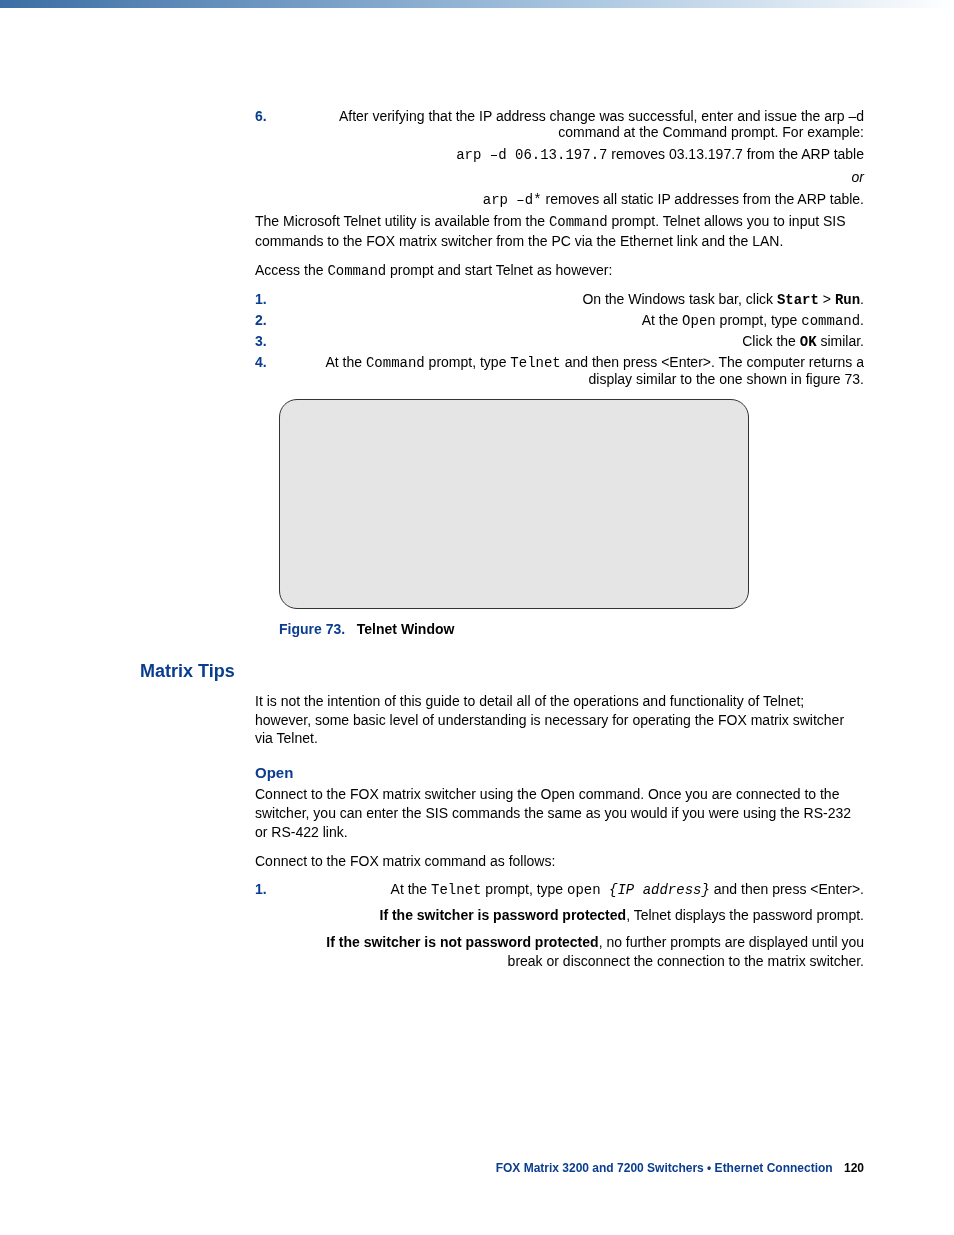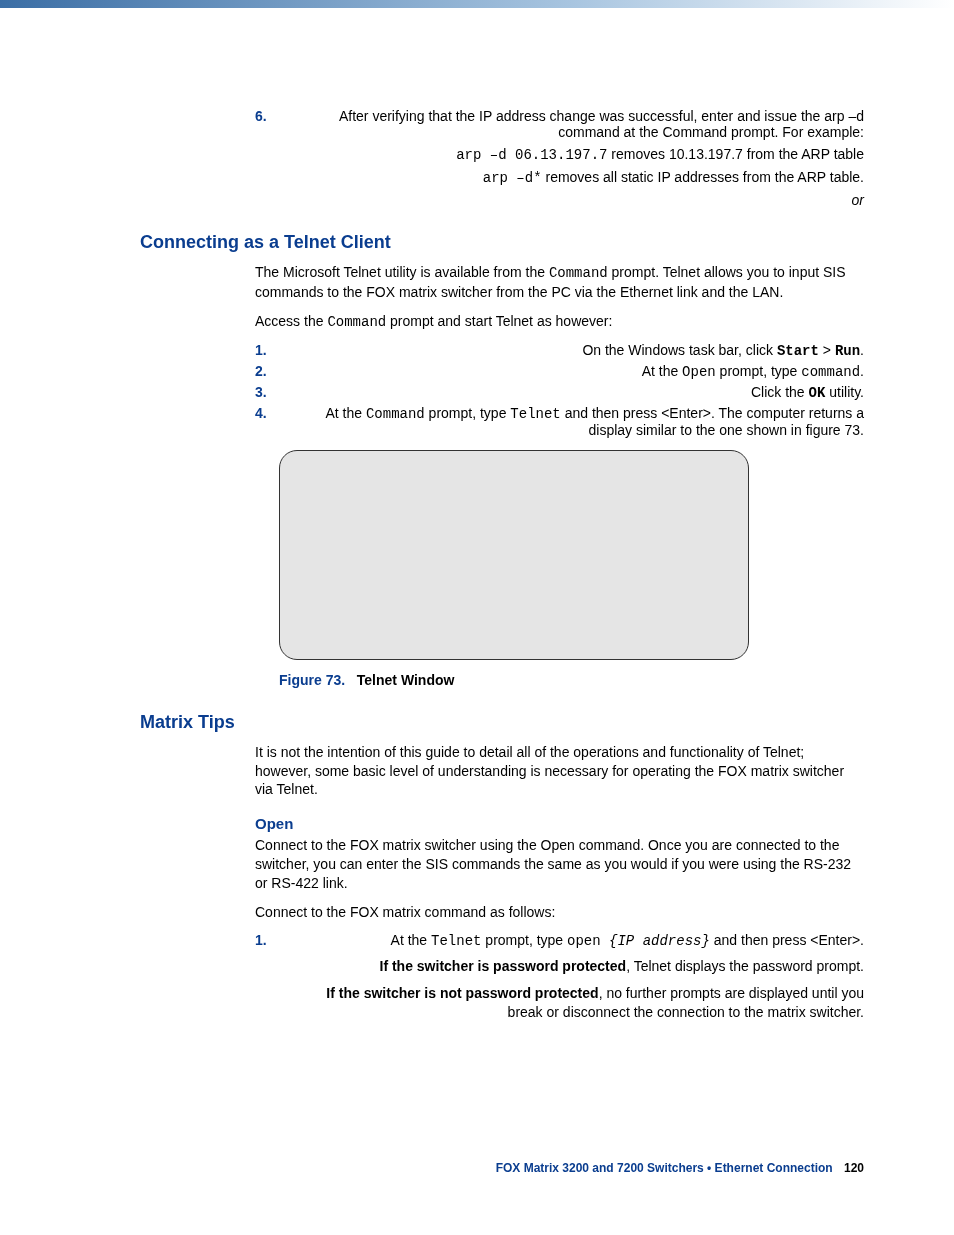--- a/index.html
+++ b/index.html
@@ -82,31 +82,30 @@
 <div class="top-bar"></div>
 
 <div class="page">
 
   <div class="content-block">
     <div class="ol-item">
       <div class="ol-num">6.</div>
       <div class="ol-body">
         <span>After verifying that the IP address change was successful, enter and issue the arp –d command at the Command prompt. For example:</span>
         <div class="indent-sub">
-          <span class="mono">arp –d 06.13.197.7</span><span> removes 10.13.197.7 from the ARP table</span>
+          <span class="mono">arp –d 06.13.197.7</span><span> removes 03.13.197.7 from the ARP table</span>
         </div>
+        <div class="indent-sub italic">or</div>
         <div class="indent-sub">
           <span class="mono">arp –d*</span><span> removes all static IP addresses from the ARP table.</span>
         </div>
-        <div class="indent-sub italic">or</div>
       </div>
     </div>
   </div>
 
-  <h2 class="section">Connecting as a Telnet Client</h2>
   <div class="content-block">
     <p class="para">
       <span>The Microsoft Telnet utility is available from the </span><span class="mono">Command</span><span> prompt. Telnet allows you to input SIS commands to the FOX matrix switcher from the PC via the Ethernet link and the LAN.</span>
     </p>
     <p class="para">
       <span>Access the </span><span class="mono">Command</span><span> prompt and start Telnet as however:</span>
     </p>
 
     <div class="ol-item">
       <div class="ol-num">1.</div>
@@ -116,21 +115,21 @@
     </div>
     <div class="ol-item">
       <div class="ol-num">2.</div>
       <div class="ol-body">
         <span>At the </span><span class="mono">Open</span><span> prompt, type </span><span class="mono">command</span><span>.</span>
       </div>
     </div>
     <div class="ol-item">
       <div class="ol-num">3.</div>
       <div class="ol-body">
-        <span>Click the </span><span class="mono bold">OK</span><span> utility.</span>
+        <span>Click the </span><span class="mono bold">OK</span><span> similar.</span>
       </div>
     </div>
     <div class="ol-item">
       <div class="ol-num">4.</div>
       <div class="ol-body">
         <span>At the </span><span class="mono">Command</span><span> prompt, type </span><span class="mono">Telnet</span><span> and then press &lt;Enter&gt;. The computer returns a display similar to the one shown in figure 73.</span>
       </div>
     </div>
 
     <div class="figure-box"></div>

